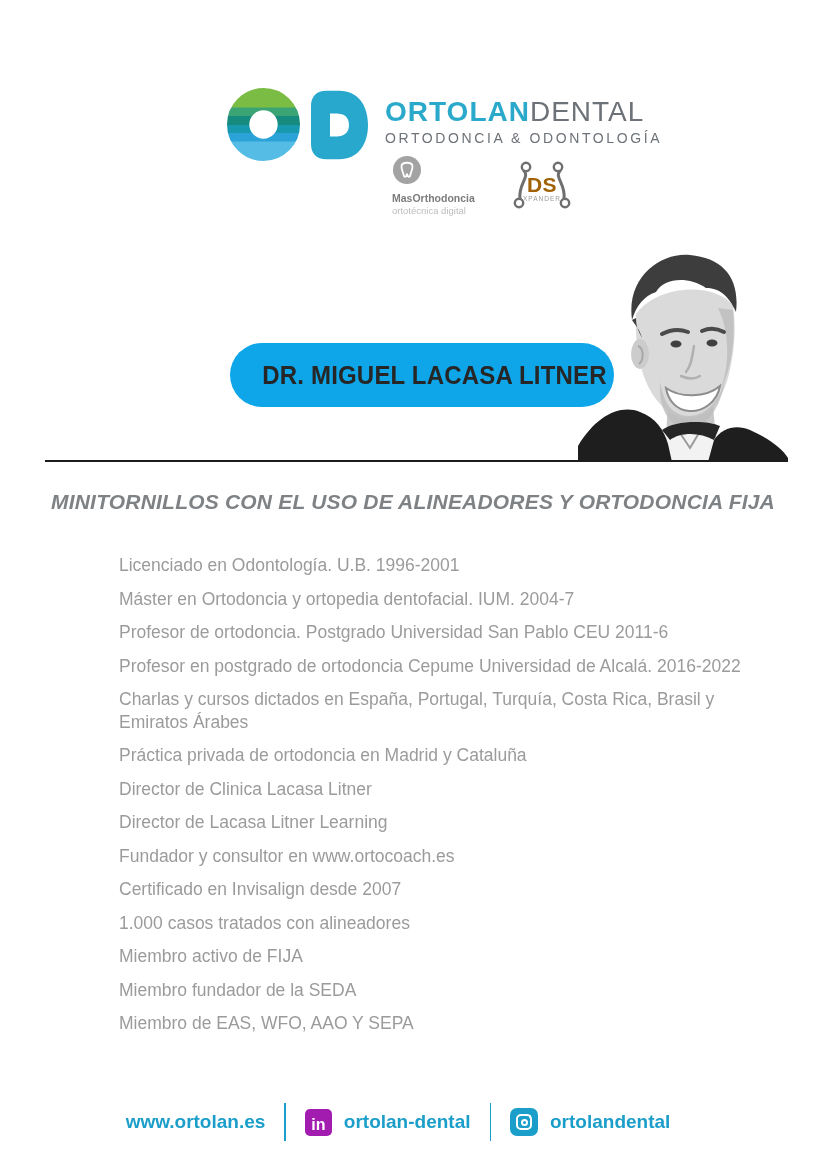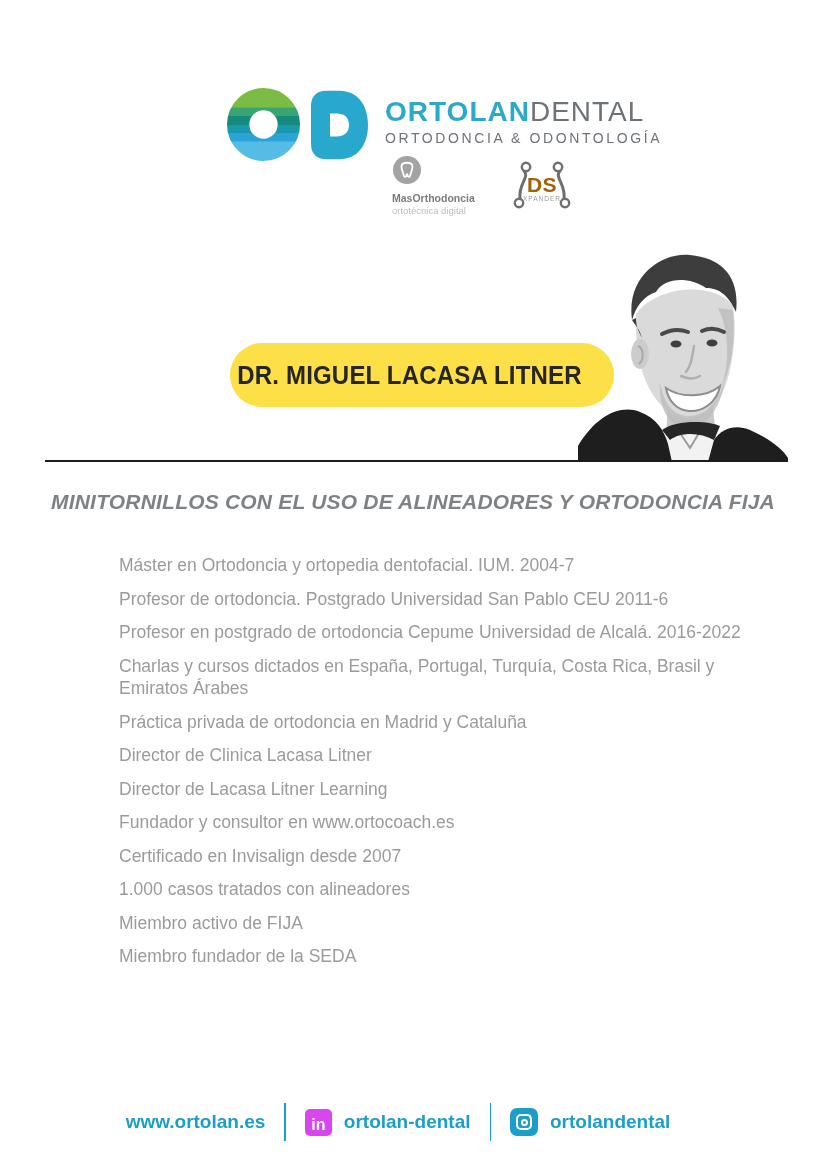--- a/index.html
+++ b/index.html
@@ -19,42 +19,42 @@
   .partner-mas .name { font-size:10.5px; font-weight:bold; color:#7c7c7c; margin-top:3px; }
   .partner-mas .sub { font-size:9.5px; color:#bcbcbc; margin-top:1px; }
   .partner-ds { position:absolute; left:510px; top:160px; width:64px; height:50px; }
   .partner-ds .ds-label { position:absolute; left:0; top:13px; width:64px; text-align:center;
       font-size:21px; font-weight:bold; color:#a16207; letter-spacing:0.5px; }
   .partner-ds .xp-label { position:absolute; left:0; top:35px; width:64px; text-align:center;
       font-size:6.5px; color:#9a9a9a; letter-spacing:1px; }
 
   
   .name-banner { position:absolute; left:230px; top:343px; width:384px; height:64px;
-      background:#fde047; border-radius:32px; z-index:1;
-      display:flex; align-items:center; justify-content:flex-start; }
+      background:#0ea5e9; border-radius:32px; z-index:1;
+      display:flex; align-items:center; justify-content:flex-end; }
   .name-banner .name { font-size:25px; font-weight:800; color:#262626; letter-spacing:0.2px;
       transform:scaleX(0.96); white-space:nowrap; }
   .portrait { position:absolute; left:578px; top:248px; width:210px; height:214px; z-index:2; }
   .hero-divider { position:absolute; left:45px; top:460px; width:737px; height:2px; background:#1c1c1c; z-index:3; }
 
   
   .talk-title { position:absolute; left:0; top:490px; width:826px; text-align:center;
       font-size:21px; font-weight:bold; color:#7f8285; letter-spacing:0.2px;font-style:italic; }
 
   
   .credentials { position:absolute; left:119px; top:554px; width:628px; }
   .credential-item { font-size:17.5px; color:#9b9b9b; line-height:22.5px; margin-bottom:11px; }
 
   
   .footer { position:absolute; left:0; top:1100px; width:796px; height:44px;
       display:flex; align-items:center; justify-content:center; gap:19px; }
   .footer .link { font-size:19px; font-weight:bold; color:#1b9ec9; }
   .footer .vdiv { width:1.5px; height:38px; background:#1b9ec9; }
   .footer .social { display:flex; align-items:center; gap:12px; }
-  .li-icon { width:27px; height:27px; background:#d946ef; border-radius:5px;
+  .li-icon { width:27px; height:27px; background:#a21caf; border-radius:5px;
       display:flex; align-items:flex-end; justify-content:center; }
   .li-icon span { color:#ffffff; font-weight:bold; font-size:16px; line-height:22px; }
   .ig-icon { width:28px; height:28px; background:#1b9ec9; border-radius:7px; position:relative; }
   .ig-icon .frame { position:absolute; left:6px; top:6px; width:16px; height:16px;
       border:2px solid #ffffff; border-radius:5px; }
   .ig-icon .lens { position:absolute; left:10.5px; top:10.5px; width:7px; height:7px;
       border:2px solid #ffffff; border-radius:50%; }
   .ig-icon .dot { position:absolute; right:7px; top:7px; width:2.5px; height:2.5px;
       background:#ffffff; border-radius:50%; }
 </style>
@@ -156,32 +156,34 @@
     <path d="M0,214 L0,198 C18,168 42,156 62,164 C78,170 86,182 90,196 L94,214 Z" fill="#1e1e1e"></path>
 
     <path d="M130,214 L136,192 C144,180 158,176 172,182 C190,190 204,200 210,210 L210,214 Z" fill="#1e1e1e"></path>
   </svg>
 
   <div class="hero-divider"></div>
 
   <div class="talk-title">MINITORNILLOS CON EL USO DE ALINEADORES Y ORTODONCIA FIJA</div>
 
   <div class="credentials">
+      <div class="credential-item">Licenciado en Odontología. U.B. 1996-2001</div>
       <div class="credential-item">Máster en Ortodoncia y ortopedia dentofacial. IUM. 2004-7</div>
       <div class="credential-item">Profesor de ortodoncia. Postgrado Universidad San Pablo CEU 2011-6</div>
       <div class="credential-item">Profesor en postgrado de ortodoncia Cepume Universidad de Alcalá. 2016-2022</div>
       <div class="credential-item">Charlas y cursos dictados en España, Portugal, Turquía, Costa Rica, Brasil y Emiratos Árabes</div>
       <div class="credential-item">Práctica privada de ortodoncia en Madrid y Cataluña</div>
       <div class="credential-item">Director de Clinica Lacasa Litner</div>
       <div class="credential-item">Director de Lacasa Litner Learning</div>
       <div class="credential-item">Fundador y consultor en www.ortocoach.es</div>
       <div class="credential-item">Certificado en Invisalign desde 2007</div>
       <div class="credential-item">1.000 casos tratados con alineadores</div>
       <div class="credential-item">Miembro activo de FIJA</div>
       <div class="credential-item">Miembro fundador de la SEDA</div>
+      <div class="credential-item">Miembro de EAS, WFO, AAO Y SEPA</div>
     </div>
 
   <div class="footer">
     <span class="link">www.ortolan.es</span>
     <span class="vdiv"></span>
     <span class="social">
       <span class="li-icon">
           <span>in</span>
         </span>
       <span class="link">ortolan-dental</span>

